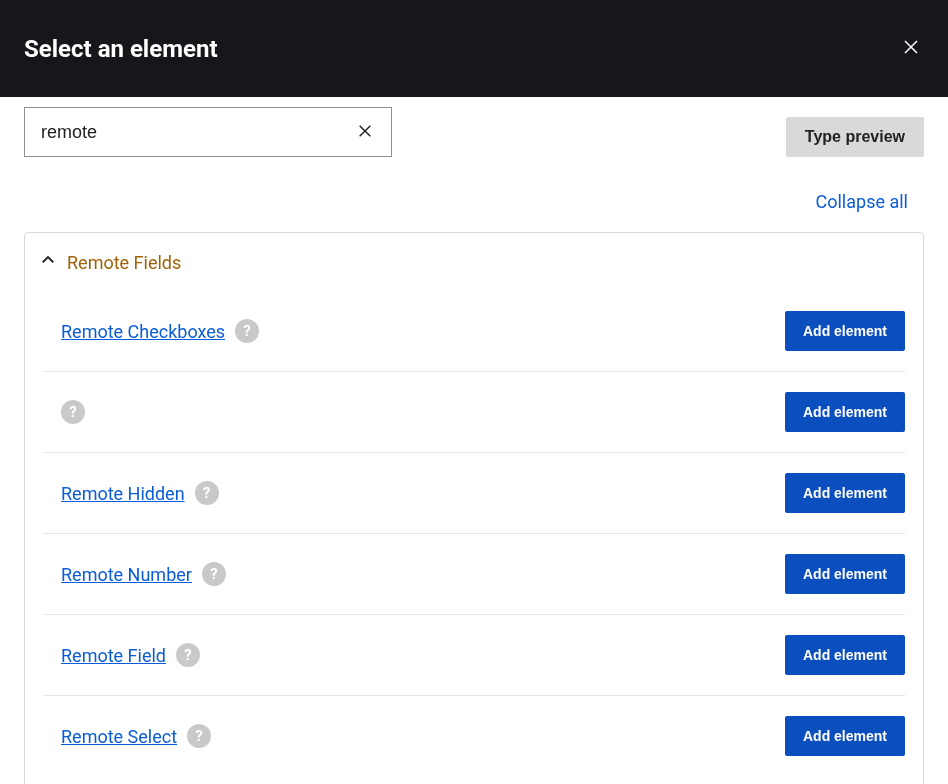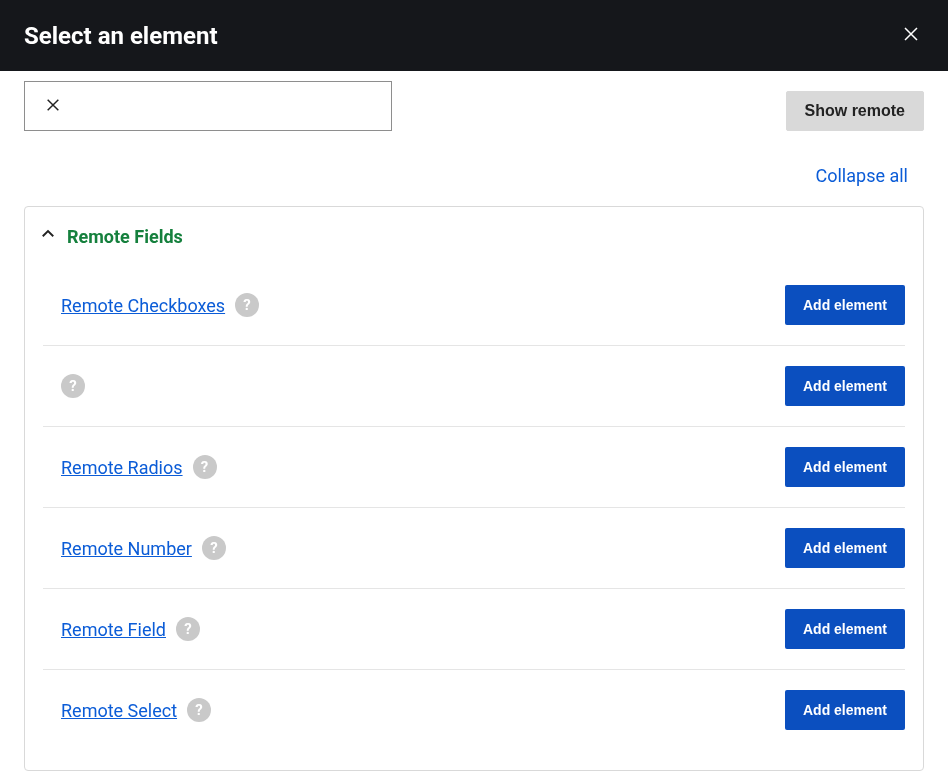--- a/index.html
+++ b/index.html
@@ -11,21 +11,21 @@
       overflow: hidden;
       position: relative;
     }
     .header {
       background: #15171b;
       color: #fff;
       display: flex;
       align-items: center;
       justify-content: space-between;
       padding: 20px 24px 20px 24px;
-      height: 71px;
+      height: 97px;
     }
     .header-title {
       font-size: 24px;
       font-weight: 700;
     }
     .close-btn {
       background: none;
       border: none;
       color: #fff;
       cursor: pointer;
@@ -104,22 +104,22 @@
     .section-header {
       display: flex;
       align-items: center;
       padding: 18px 14px 18px 14px;
       cursor: pointer;
       gap: 10px;
     }
     .section-header svg { width: 18px; height: 18px; }
     .section-title {
       font-size: 18px;
-      font-weight: 700;
-      color: #15803d;
+      font-weight: 400;
+      color: #a16207;
     }
     .type-header {
       background: #f2f3f5;
       margin: 10px 18px 0 18px;
       padding: 14px 18px;
       font-size: 18px;
       font-weight: 700;
     }
     .element-list {
       margin: 0 18px;
@@ -188,29 +188,30 @@
         </svg>
     </span>
   </button>
 </div>
 
 <div class="content-wrapper">
   <div class="content-scroll">
 
     <div class="top-row">
       <div class="search-box">
+        <input class="search-input" type="text" value="remote" style="">
         <button class="clear-btn">
           <span>
             <svg viewBox="0 0 24 24" fill="none" stroke="currentColor" stroke-width="2.2">
                 <path d="M4 4 L20 20 M20 4 L4 20"></path>
               </svg>
           </span>
         </button>
       </div>
-      <button class="preview-btn">Show remote</button>
+      <button class="preview-btn">Type preview</button>
     </div>
 
     <div class="collapse-row">
       <a class="collapse-link">Collapse all</a>
     </div>
 
     <div class="section">
       <div class="section-header">
         <span>
           <svg viewBox="0 0 24 24" fill="none" stroke="#222" stroke-width="2.5">
@@ -233,21 +234,21 @@
 
         <div class="element-row">
           <div class="element-left">
             <span class="help-icon">?</span>
           </div>
           <button class="add-btn">Add element</button>
         </div>
 
         <div class="element-row">
           <div class="element-left">
-            <a class="element-link">Remote Radios</a>
+            <a class="element-link">Remote Hidden</a>
             <span class="help-icon">?</span>
           </div>
           <button class="add-btn">Add element</button>
         </div>
 
         <div class="element-row">
           <div class="element-left">
             <a class="element-link">Remote Number</a>
             <span class="help-icon">?</span>
           </div>

